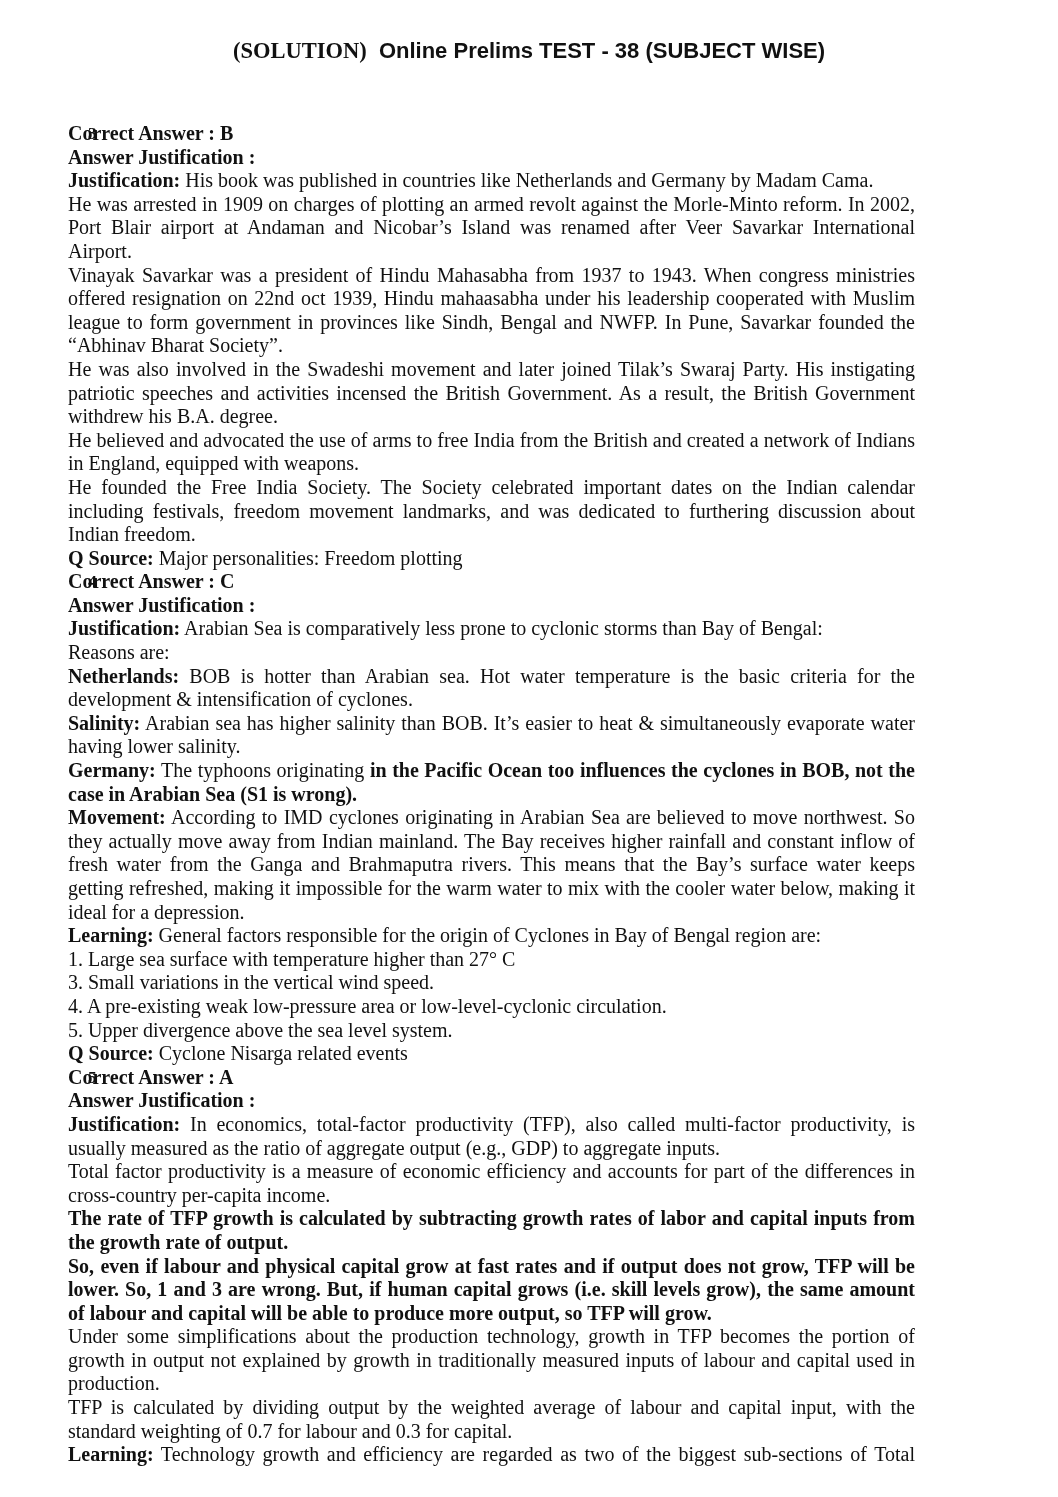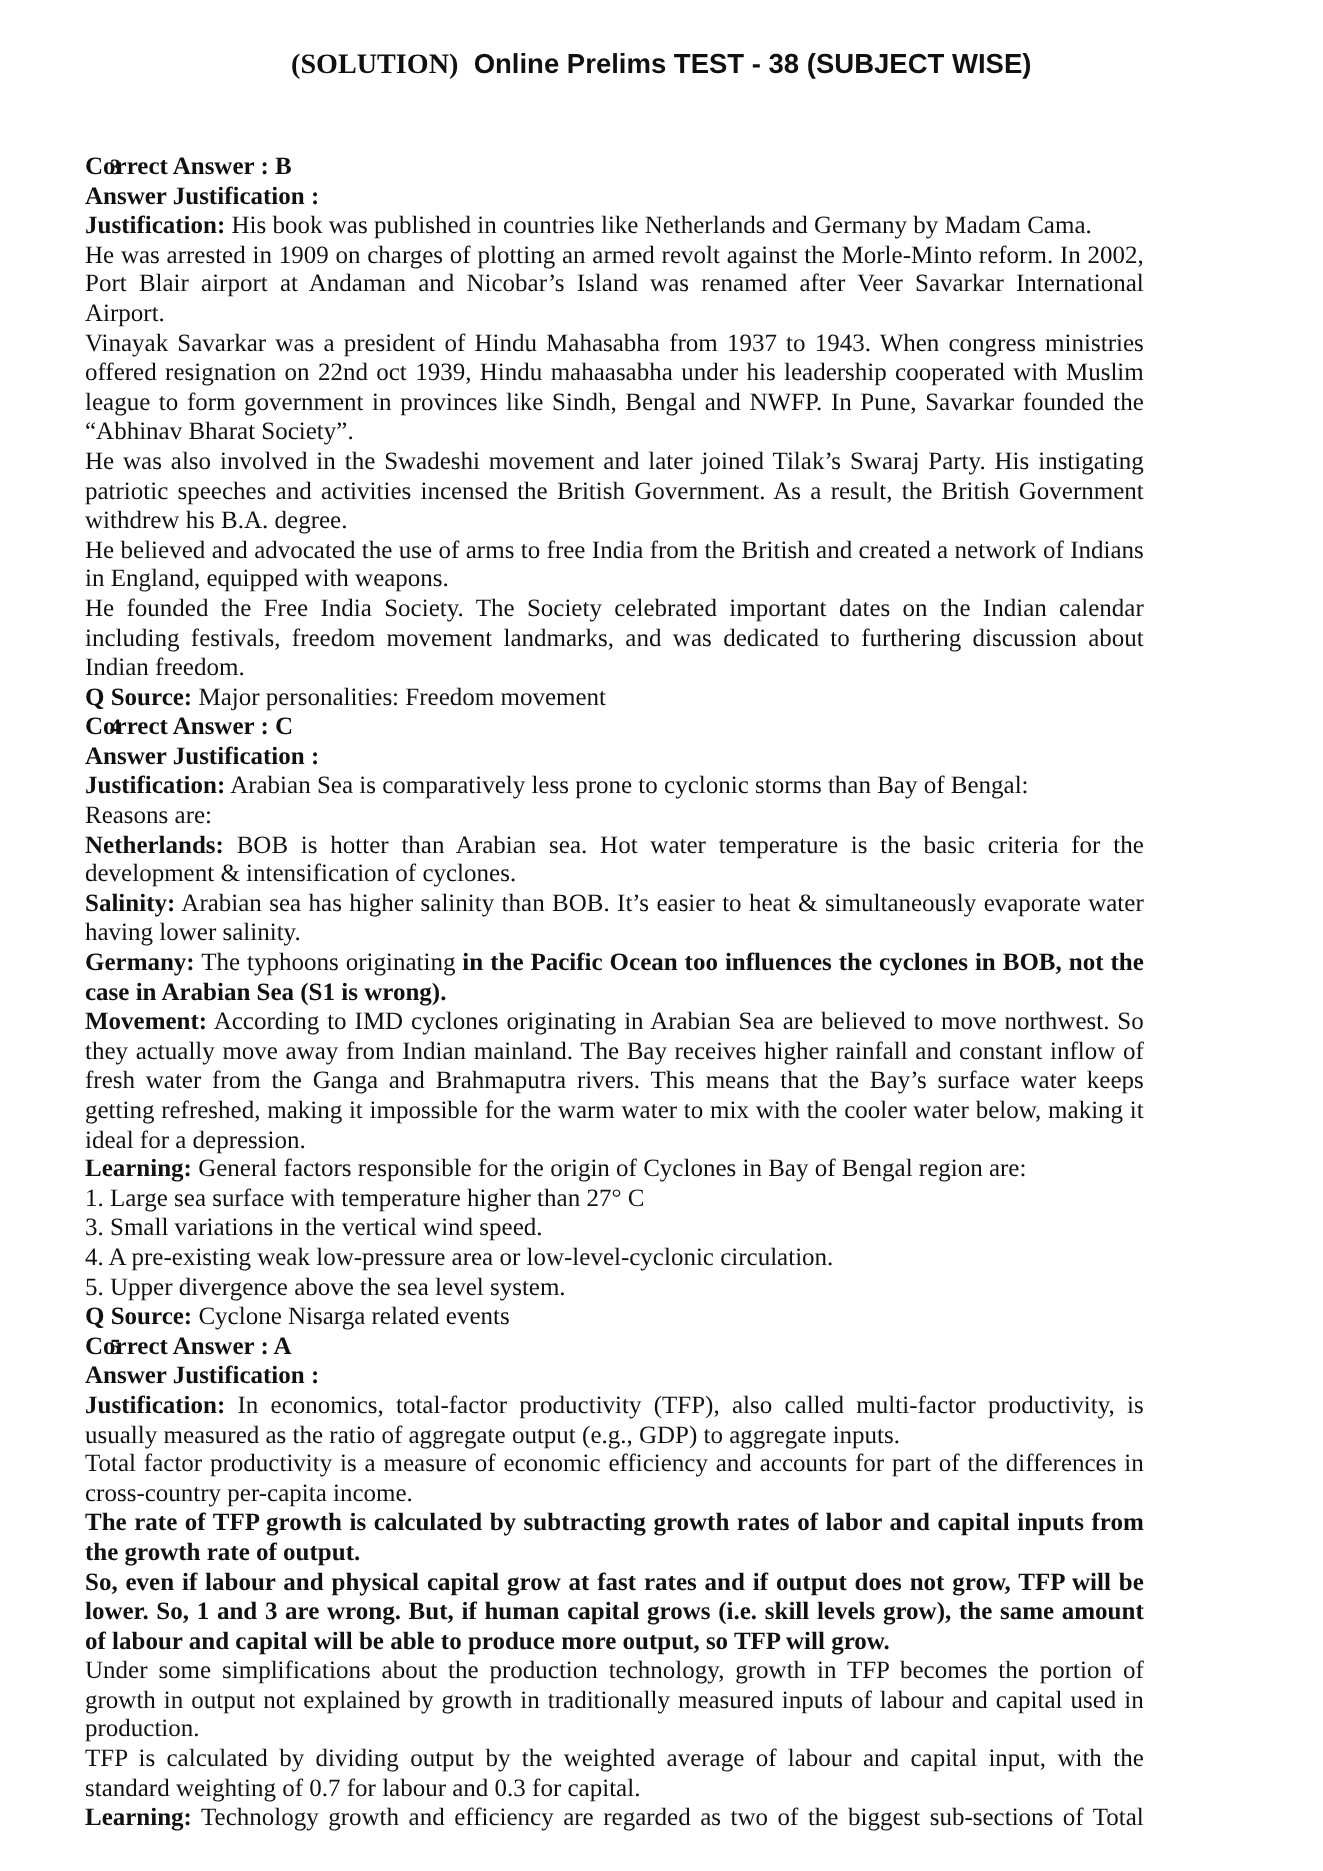--- a/index.html
+++ b/index.html
@@ -78,21 +78,21 @@
     <div class="qnum">3</div>
     <div class="qbody">
       <div class="line b">Correct Answer : B</div>
       <div class="line b">Answer Justification :</div>
       <div class="line just"><span class="b">Justification:</span><span> His book was published in countries like Netherlands and Germany by Madam Cama.</span></div>
       <div class="line just">He was arrested in 1909 on charges of plotting an armed revolt against the Morle-Minto reform. In 2002, Port Blair airport at Andaman and Nicobar’s Island was renamed after Veer Savarkar International Airport.</div>
       <div class="line just">Vinayak Savarkar was a president of Hindu Mahasabha from 1937 to 1943. When congress ministries offered resignation on 22nd oct 1939, Hindu mahaasabha under his leadership cooperated with Muslim league to form government in provinces like Sindh, Bengal and NWFP. In Pune, Savarkar founded the “Abhinav Bharat Society”.</div>
       <div class="line just">He was also involved in the Swadeshi movement and later joined Tilak’s Swaraj Party. His instigating patriotic speeches and activities incensed the British Government. As a result, the British Government withdrew his B.A. degree.</div>
       <div class="line just">He believed and advocated the use of arms to free India from the British and created a network of Indians in England, equipped with weapons.</div>
       <div class="line just">He founded the Free India Society. The Society celebrated important dates on the Indian calendar including festivals, freedom movement landmarks, and was dedicated to furthering discussion about Indian freedom.</div>
-      <div class="line"><span class="b">Q Source:</span><span> Major personalities: Freedom movement</span></div>
+      <div class="line"><span class="b">Q Source:</span><span> Major personalities: Freedom plotting</span></div>
     </div>
   </div>
 
   <div class="question">
     <div class="qnum">4</div>
     <div class="qbody">
       <div class="line b">Correct Answer : C</div>
       <div class="line b">Answer Justification :</div>
       <div class="line just"><span class="b">Justification:</span><span> Arabian Sea is comparatively less prone to cyclonic storms than Bay of Bengal:</span></div>
       <div class="line">Reasons are:</div>

